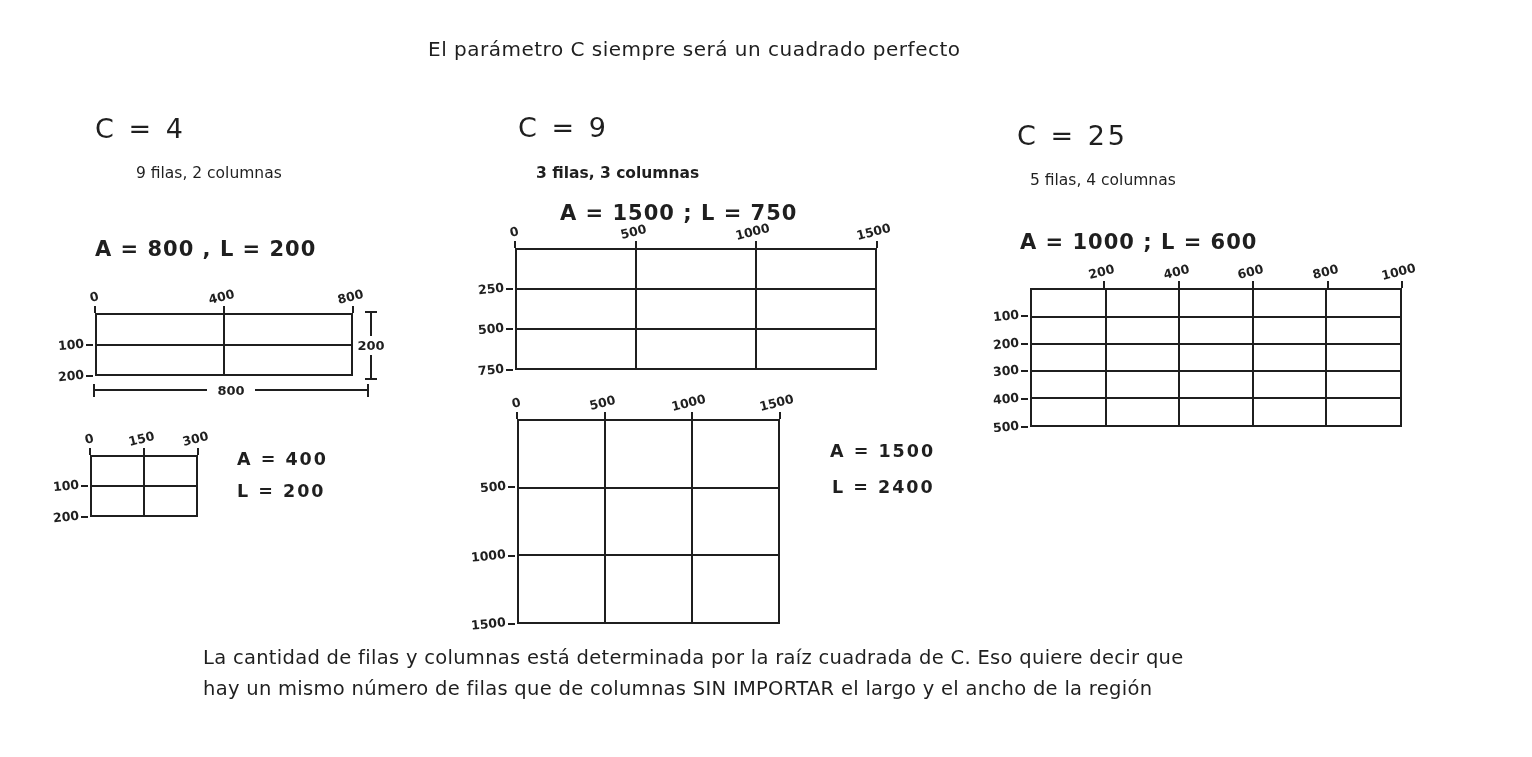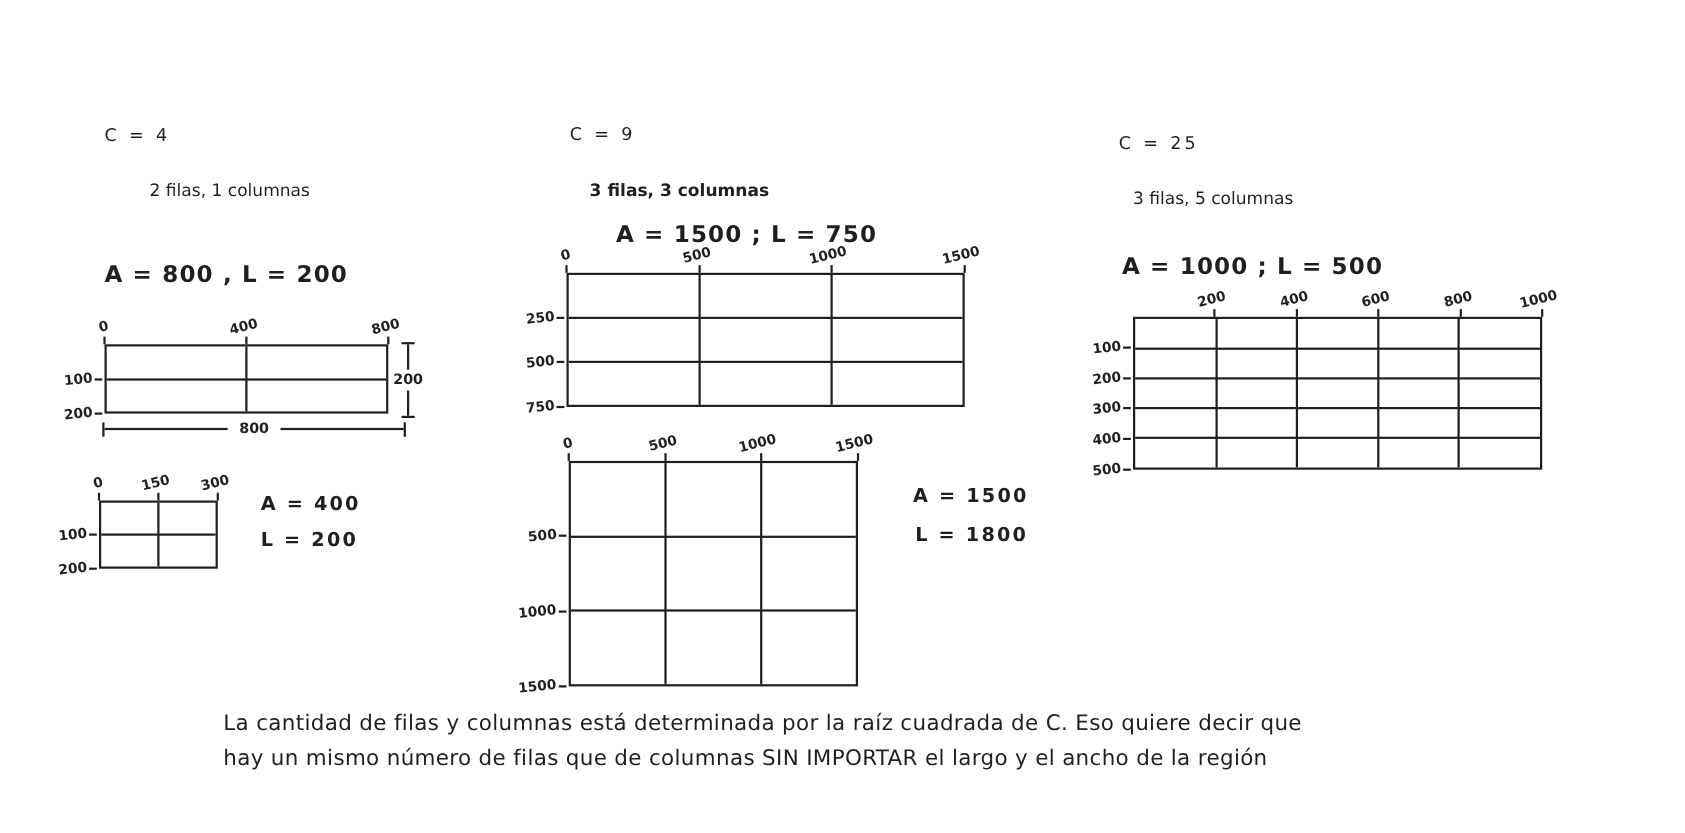--- a/index.html
+++ b/index.html
@@ -12,21 +12,21 @@
   .canvas {
     position: relative;
     width: 1532px;
     height: 757px;
     background: #ffffff;
     overflow: hidden;
   }
   .abs { position: absolute; white-space: nowrap; }
 
   .title { font-size: 20px; letter-spacing: 0.5px; }
-  .heading { font-size: 16px; letter-spacing: 3px; }
+  .heading { font-size: 27px; letter-spacing: 3px; }
   .subheading { font-size: 15.5px; }
   .dims-label { font-size: 21px; font-weight: bold; letter-spacing: 1px; }
   .side-label { font-size: 17.5px; font-weight: bold; letter-spacing: 2px; }
   .footer-line { font-size: 19.5px; letter-spacing: 0.3px; }
 
   
   .grid-fig { position: absolute; }
   .grid-box { position: absolute; inset: 0; border: 2px solid var(--ink); }
   .vline { position: absolute; top: 0; bottom: 0; width: 2px; background: var(--ink); }
   .hline { position: absolute; left: 0; right: 0; height: 2px; background: var(--ink); }
@@ -54,23 +54,24 @@
   .hdim { position: absolute; display: flex; flex-direction: row; align-items: center; height: 16px; }
   .hdim .cap-v { width: 2px; height: 13px; background: var(--ink); }
   .hdim .seg-h { height: 2px; flex: 1; background: var(--ink); }
   .hdim .dim-label { font-size: 13px; font-weight: bold; padding: 0 10px; }
 </style>
 </head>
 <body>
 
 <div class="canvas">
 
+  <div class="abs title" style="left:428px; top:37px;">El parámetro C siempre será un cuadrado perfecto</div>
 
   <div class="abs heading" style="left:95px; top:113px;">C = 4</div>
-  <div class="abs subheading" style="left:136px; top:164px;">2 filas, 1 columnas</div>
+  <div class="abs subheading" style="left:136px; top:164px;">9 filas, 2 columnas</div>
   <div class="abs dims-label" style="left:95px; top:237px;">A = 800 ,   L = 200</div>
 
   <div class="grid-fig" style="left:95px; top:313px; width:258px; height:63px;">
     <div class="grid-box">
       <div class="vline" style="left:calc(50% - 1px);"></div>
       <div class="hline" style="top:calc(50% - 1px);"></div>
     </div>
     <div class="xtick" style="left:0%;">
       <span class="tick-mark-v"></span>
       <span class="xtick-label">0</span>
@@ -209,25 +210,25 @@
     <div class="ytick" style="top:66.66%;">
       <span class="tick-mark-h"></span>
       <span class="ytick-label">1000</span>
     </div>
     <div class="ytick" style="top:100%;">
       <span class="tick-mark-h"></span>
       <span class="ytick-label">1500</span>
     </div>
   </div>
   <div class="abs side-label" style="left:830px; top:441px;">A = 1500</div>
-  <div class="abs side-label" style="left:832px; top:477px;">L = 1800</div>
+  <div class="abs side-label" style="left:832px; top:477px;">L = 2400</div>
 
   <div class="abs heading" style="left:1017px; top:120px;text-align:right;">C = 25</div>
-  <div class="abs subheading" style="left:1030px; top:171px;">3 filas, 5 columnas</div>
-  <div class="abs dims-label" style="left:1020px; top:230px;">A = 1000  ;   L = 500</div>
+  <div class="abs subheading" style="left:1030px; top:171px;">5 filas, 4 columnas</div>
+  <div class="abs dims-label" style="left:1020px; top:230px;">A = 1000  ;   L = 600</div>
 
   <div class="grid-fig" style="left:1030px; top:288px; width:372px; height:139px;">
     <div class="grid-box">
       <div class="vline" style="left:calc(20% - 1px);"></div>
       <div class="vline" style="left:calc(40% - 1px);"></div>
       <div class="vline" style="left:calc(60% - 1px);"></div>
       <div class="vline" style="left:calc(80% - 1px);"></div>
       <div class="hline" style="top:calc(20% - 1px);"></div>
       <div class="hline" style="top:calc(40% - 1px);"></div>
       <div class="hline" style="top:calc(60% - 1px);"></div>

